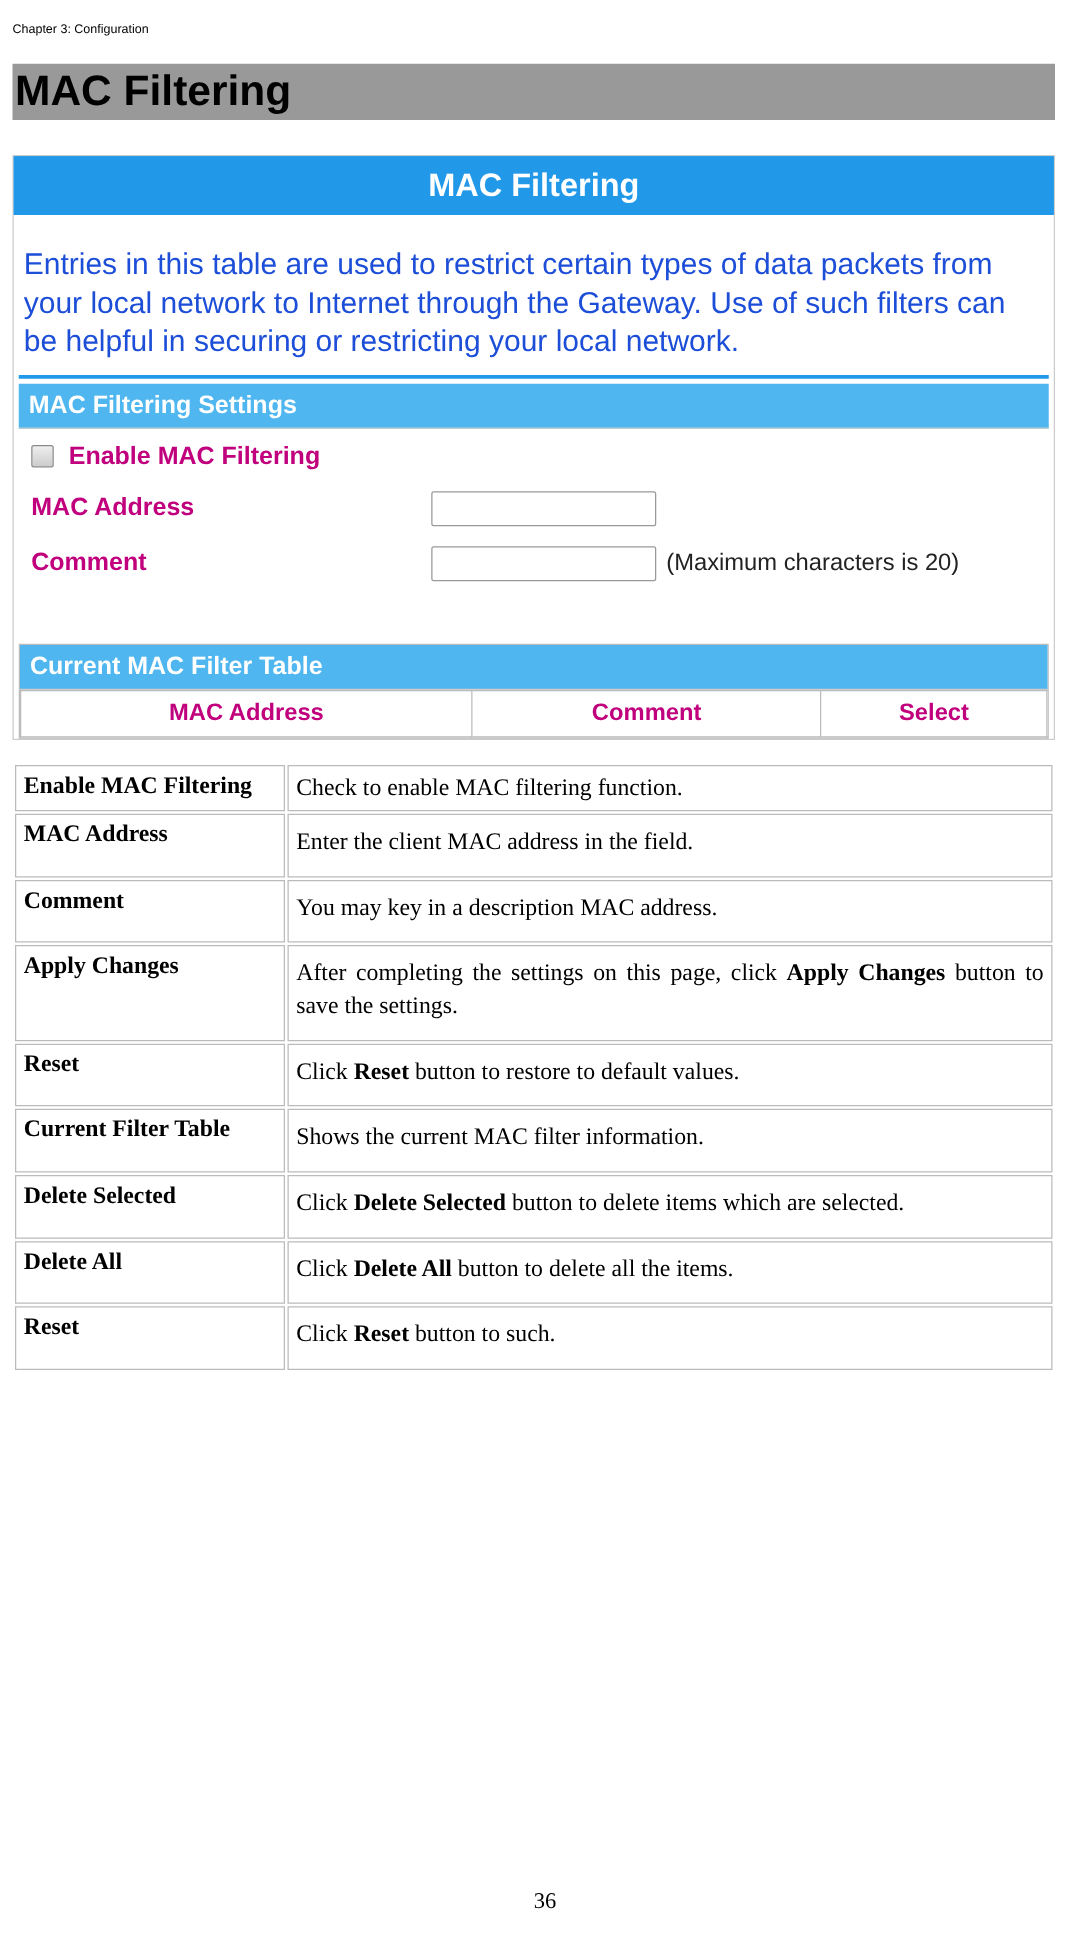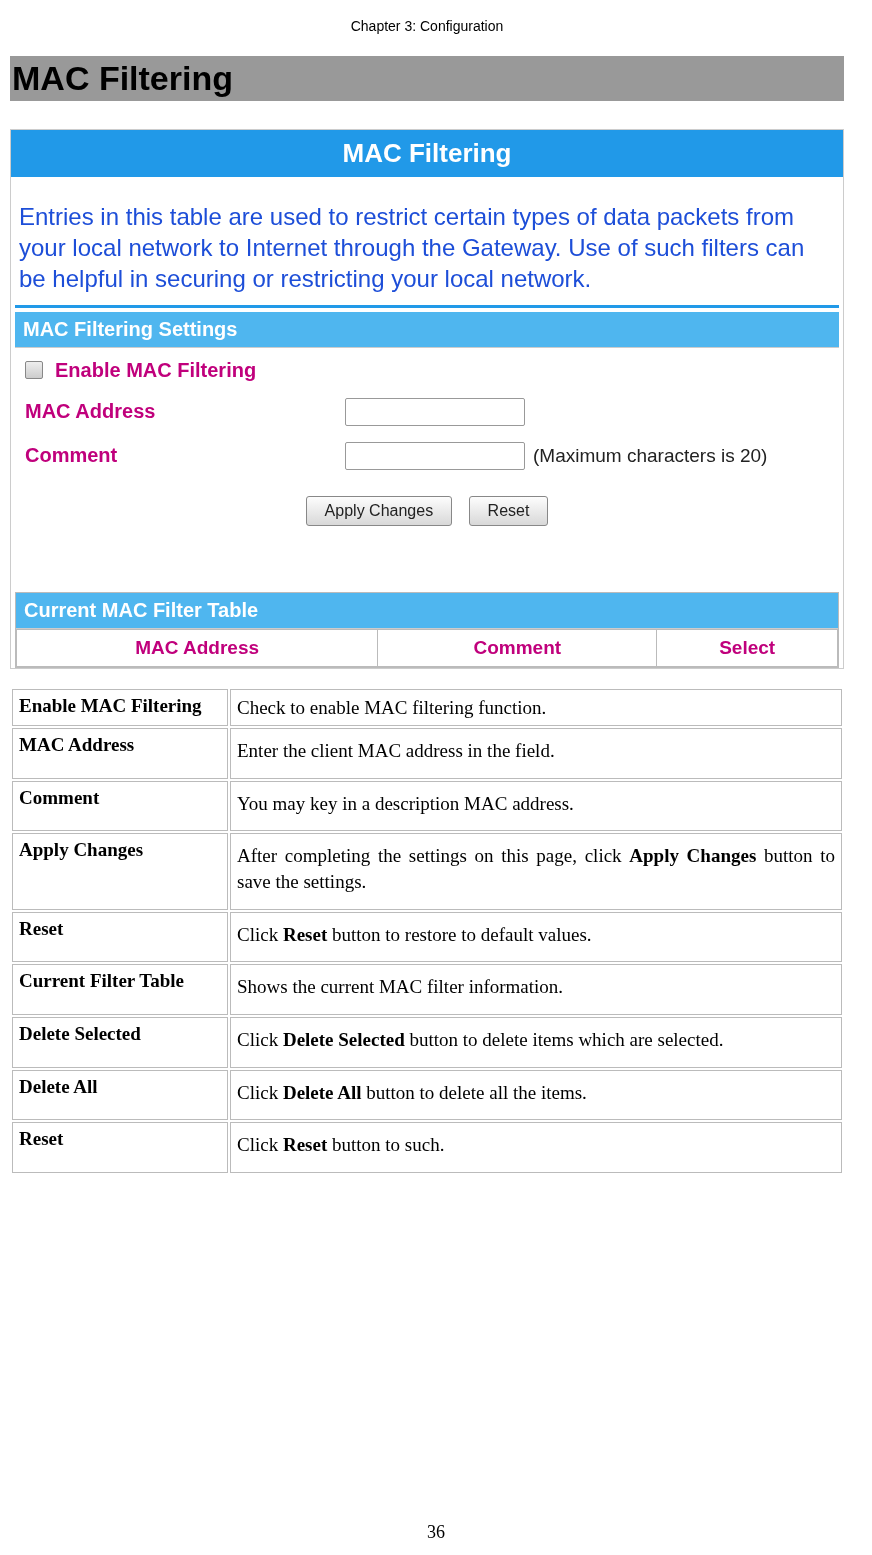--- a/index.html
+++ b/index.html
@@ -5,22 +5,22 @@
     * { box-sizing: border-box; margin: 0; padding: 0; }
     body {
       width: 872px;
       height: 1555px;
       background: #fff;
       font-family: Arial, Helvetica, sans-serif;
       padding: 10px 28px 0 10px;
       position: relative;
     }
     .chapter-label {
-      text-align: center;
-      font-size: 14px;
+      text-align: left;
+      font-size: 10px;
       margin: 8px 0 22px;
       color: #000;
     }
     .section-title {
       background: #999;
       font-size: 34px;
       font-weight: bold;
       padding: 3px 2px;
       color: #000;
       font-family: Verdana, Arial, sans-serif;
@@ -121,21 +121,21 @@
     .desc-table td.val {
       font-size: 19px;
       line-height: 1.35;
       padding-top: 9px;
       padding-bottom: 14px;
     }
     .justify { text-align: justify; }
     .bold { font-weight: bold; }
     .page-num {
       position: absolute;
-      bottom: 12px;
+      bottom: 24px;
       left: 0; right: 0;
       text-align: center;
       font-size: 18px;
       font-family: "Times New Roman", Times, serif;
     }
   </style>
 </head>
 <body>
 
 <div class="chapter-label">Chapter 3: Configuration</div>
@@ -154,24 +154,20 @@
     </div>
     <div class="form-row">
       <span class="form-label magenta">MAC Address</span>
       <span class="text-input"></span>
     </div>
     <div class="form-row">
       <span class="form-label magenta">Comment</span>
       <span class="text-input"></span>
       <span class="after-note">(Maximum characters is 20)</span>
     </div>
-    <div class="btn-row">
-      <span class="btn">Apply Changes</span>
-      <span class="btn">Reset</span>
-    </div>
   </div>
 
   <div class="table-box">
     <div class="section-bar" style="margin:0;">Current MAC Filter Table</div>
     <table class="filter-table">
       <tbody>
           <tr>
         <th style="width:44%;">MAC Address</th>
         <th style="width:34%;">Comment</th>
         <th>Select</th>

